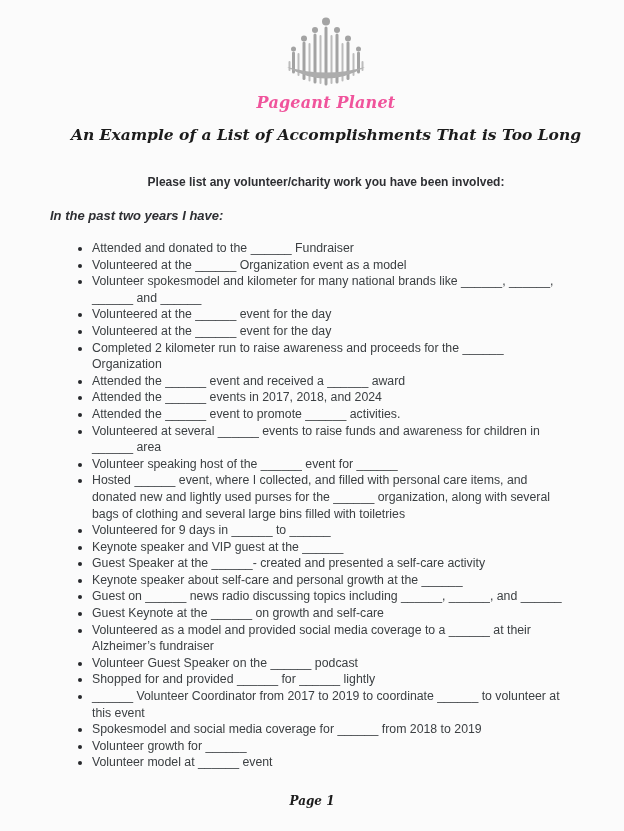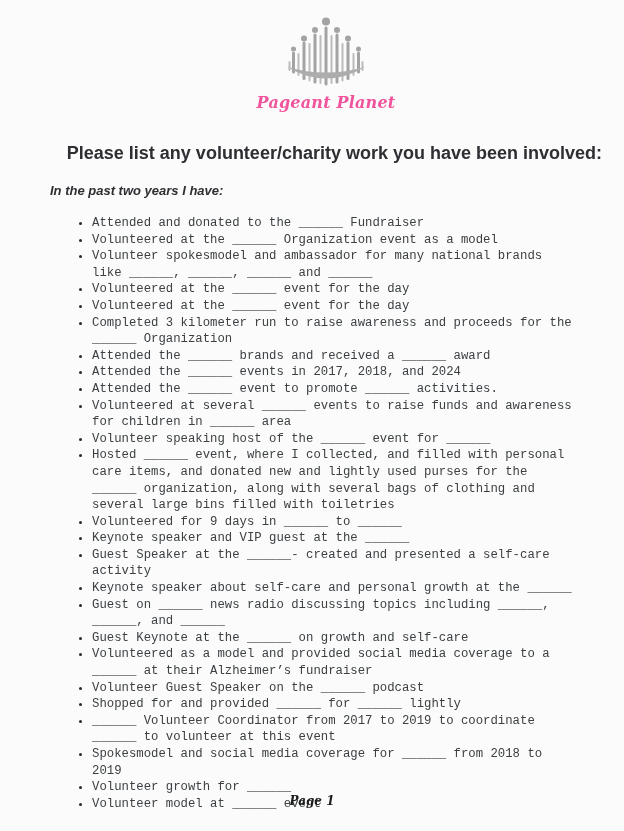--- a/index.html
+++ b/index.html
@@ -30,23 +30,23 @@
   .doc-title {
     text-align: center;
     font-family: "DejaVu Serif", serif;
     font-style: italic;
     font-weight: bold;
     font-size: 15.5px;
     color: #1c1c1c;
     margin-top: 13px;
   }
   .prompt {
-    text-align: right;
+    text-align: center;
     font-weight: bold;
-    font-size: 18px;
+    font-size: 12px;
     color: #2e2f33;
     margin-top: 31px;
   }
   .section-heading {
     font-weight: bold;
     font-size: 13px;
     color: #2e2f33;
     margin-top: 19px;
     font-style: italic;
   }
@@ -56,21 +56,20 @@
     width: 482px;
     box-sizing: content-box;
     list-style: disc outside;
   }
   ul.accomplishments li {
     font-size: 12.3px;
     line-height: 16.6px;
     color: #3c4043;
     margin: 0;
     padding: 0;
-    font-family: Liberation Mono, monospace;
   }
   ul.accomplishments li::marker { color: #26282b; }
   .footer {
     position: absolute;
     left: 0; right: 0;
     bottom: 23px;
     text-align: center;
     font-family: "DejaVu Serif", serif;
     font-style: italic;
     font-weight: bold;
@@ -114,33 +113,34 @@
         <circle cx="64" cy="24.5" r="3"></circle>
         <circle cx="9.5" cy="35" r="2.5"></circle>
         <circle cx="74.5" cy="35" r="2.5"></circle>
       </g>
 
       <path d="M3 53 Q42 76 81 53 Q42 64 3 53 Z" fill="#adadad"></path>
     </svg>
     <div class="brand-name">Pageant Planet</div>
   </div>
 
+  <div class="doc-title">An Example of a List of Accomplishments That is Too Long</div>
 
   <div class="prompt">Please list any volunteer/charity work you have been involved:</div>
 
   <div class="section-heading">In the past two years I have:</div>
 
   <ul class="accomplishments">
     <li>Attended and donated to the ______ Fundraiser</li>
     <li>Volunteered at the ______ Organization event as a model</li>
-    <li>Volunteer spokesmodel and ambassador for many national brands like ______, ______, ______ and ______</li>
+    <li>Volunteer spokesmodel and kilometer for many national brands like ______, ______, ______ and ______</li>
     <li>Volunteered at the ______ event for the day</li>
     <li>Volunteered at the ______ event for the day</li>
-    <li>Completed 3 kilometer run to raise awareness and proceeds for the ______ Organization</li>
-    <li>Attended the ______ brands and received a ______ award</li>
+    <li>Completed 2 kilometer run to raise awareness and proceeds for the ______ Organization</li>
+    <li>Attended the ______ event and received a ______ award</li>
     <li>Attended the ______ events  in 2017, 2018, and 2024</li>
     <li>Attended the ______ event to promote ______ activities.</li>
     <li>Volunteered at several ______ events to raise funds and awareness for children in ______ area</li>
     <li>Volunteer speaking host of the ______ event for ______</li>
     <li>Hosted ______ event, where I collected, and filled with personal care items, and donated new and lightly used purses for the ______ organization, along with several bags of clothing and several large bins filled with toiletries</li>
     <li>Volunteered for 9 days in ______ to ______</li>
     <li>Keynote speaker and VIP guest at the ______</li>
     <li>Guest Speaker at the ______- created and presented a self-care activity</li>
     <li>Keynote speaker about self-care and personal growth at the ______</li>
     <li>Guest on ______ news radio discussing topics including ______, ______, and ______</li>

